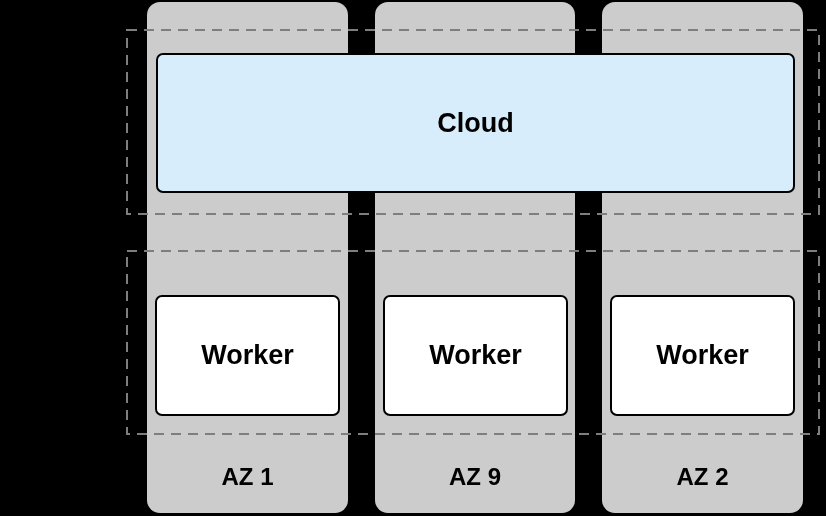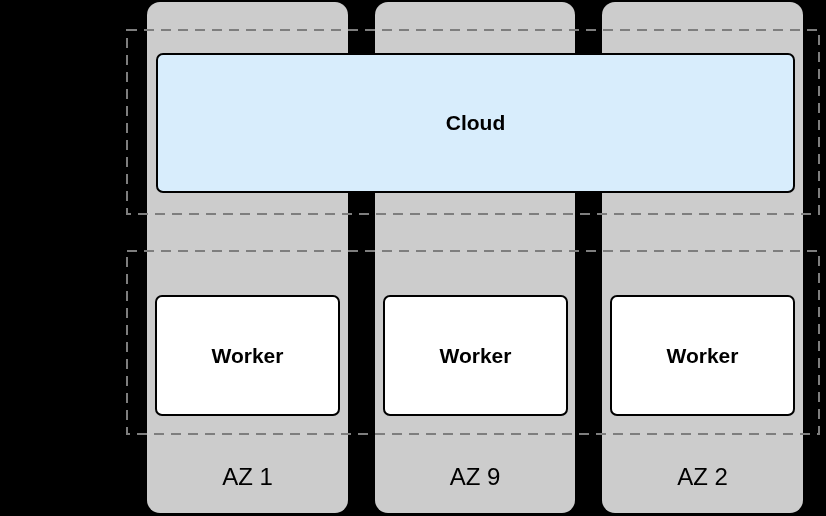--- a/index.html
+++ b/index.html
@@ -25,21 +25,21 @@
   .col1 { left: 147px; width: 201px; }
   .col2 { left: 375px; width: 200px; }
   .col3 { left: 602px; width: 201px; }
   .az-label {
     position: absolute;
     left: 0;
     right: 0;
     bottom: 22px;
     text-align: center;
     font-size: 24px;
-    font-weight: normal;
+    font-weight: bold;
     color: var(--text, #000);
   }
   svg.outlines {
     position: absolute;
     left: 0;
     top: 0;
   }
   .dashed-rect {
     fill: none;
     stroke: var(--dashed-outline, #7e7e7e);
@@ -48,21 +48,21 @@
   }
   .node {
     position: absolute;
     background: var(--worker-fill, #ffffff);
     border: 2px solid var(--box-border, #000000);
     border-radius: 7px;
     display: flex;
     align-items: center;
     justify-content: center;
     font-weight: bold;
-    font-size: 21px;
+    font-size: 27px;
     color: var(--text, #000);
     box-sizing: border-box;
   }
   .cloud {
     left: 156px;
     top: 53px;
     width: 639px;
     height: 140px;
     background: var(--cloud-fill, #d8edfc);
   }

